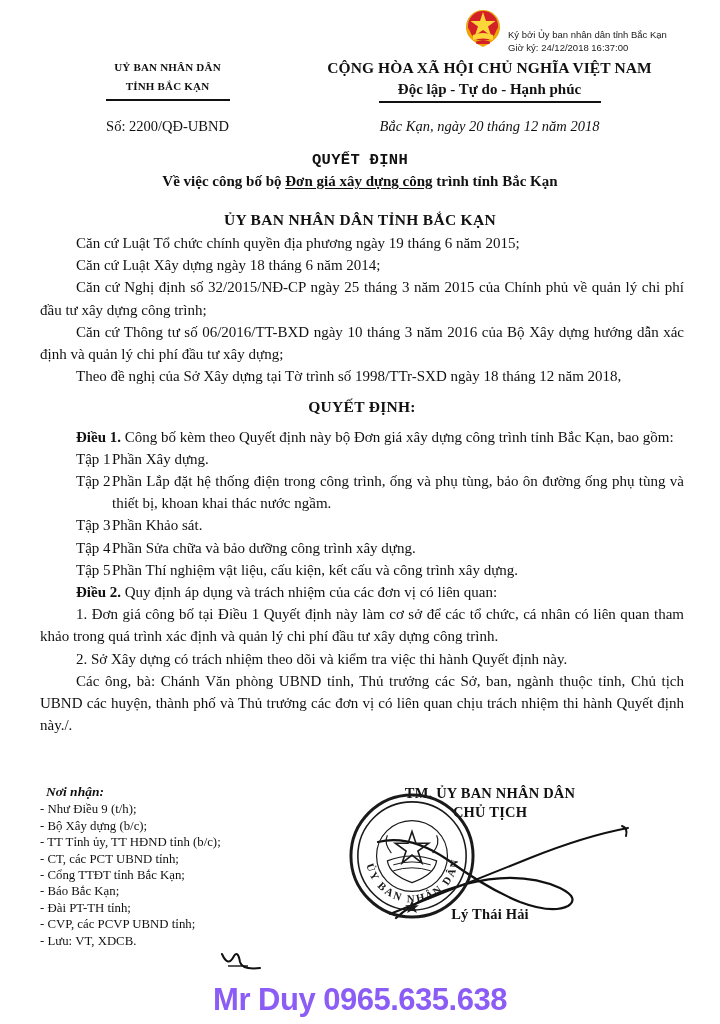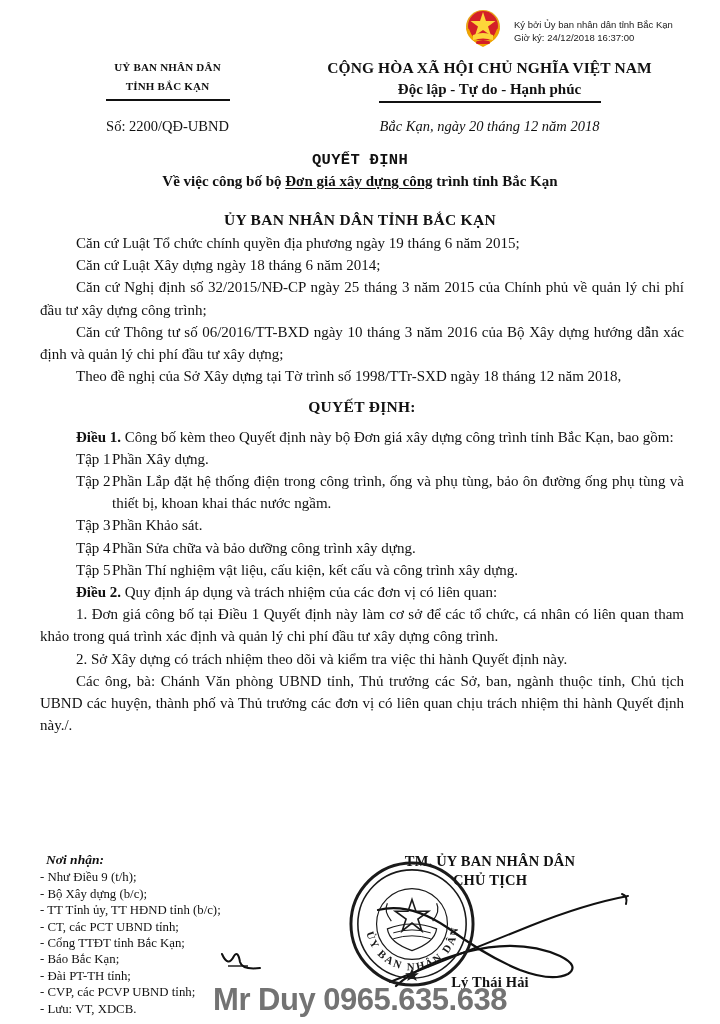--- a/index.html
+++ b/index.html
@@ -24,22 +24,21 @@
     padding: 0;
   }
 
   
   .sig-stamp {
     position: absolute;
     top: 4px;
     left: 458px;
     width: 258px;
     display: flex;
-    align-items: center;
-    gap: 6px;
+    align-items: flex-end;
   }
   .emblem-sm {
     width: 50px;
     height: 50px;
     flex: 0 0 50px;
     position: relative;
   }
   .sig-stamp-text {
     font-family: "Liberation Sans", "DejaVu Sans", sans-serif;
     font-size: 9.5px;
@@ -188,21 +187,21 @@
     padding-left: 36px;
   }
   .vol-desc {
     flex: 1;
     text-align: justify;
   }
 
   
   .footer {
     position: absolute;
-    top: 852px;
+    top: 784px;
     left: 0;
     width: 664px;
     display: flex;
     padding: 0 24px 0 40px;
   }
   .recipients {
     width: 300px;
     font-size: 12.8px;
     line-height: 16.4px;
   }
@@ -421,15 +420,15 @@
     </div>
   </div>
 
   <div class="vt-mark">
     <svg viewBox="0 0 46 26" width="46" height="26" aria-hidden="true">
       <path d="M4 4 Q10 18 16 6 Q20 0 22 12 Q24 20 42 18" fill="none" stroke="#111" stroke-width="2" stroke-linecap="round"></path>
       <path d="M10 16 L30 16" fill="none" stroke="#111" stroke-width="1.4"></path>
     </svg>
   </div>
 
-  <div class="watermark" style="color: #737373;">Mr Duy 0965.635.638</div>
+  <div class="watermark" style="color: #8b5cf6;">Mr Duy 0965.635.638</div>
 
 </div>
 
 </body></html>

